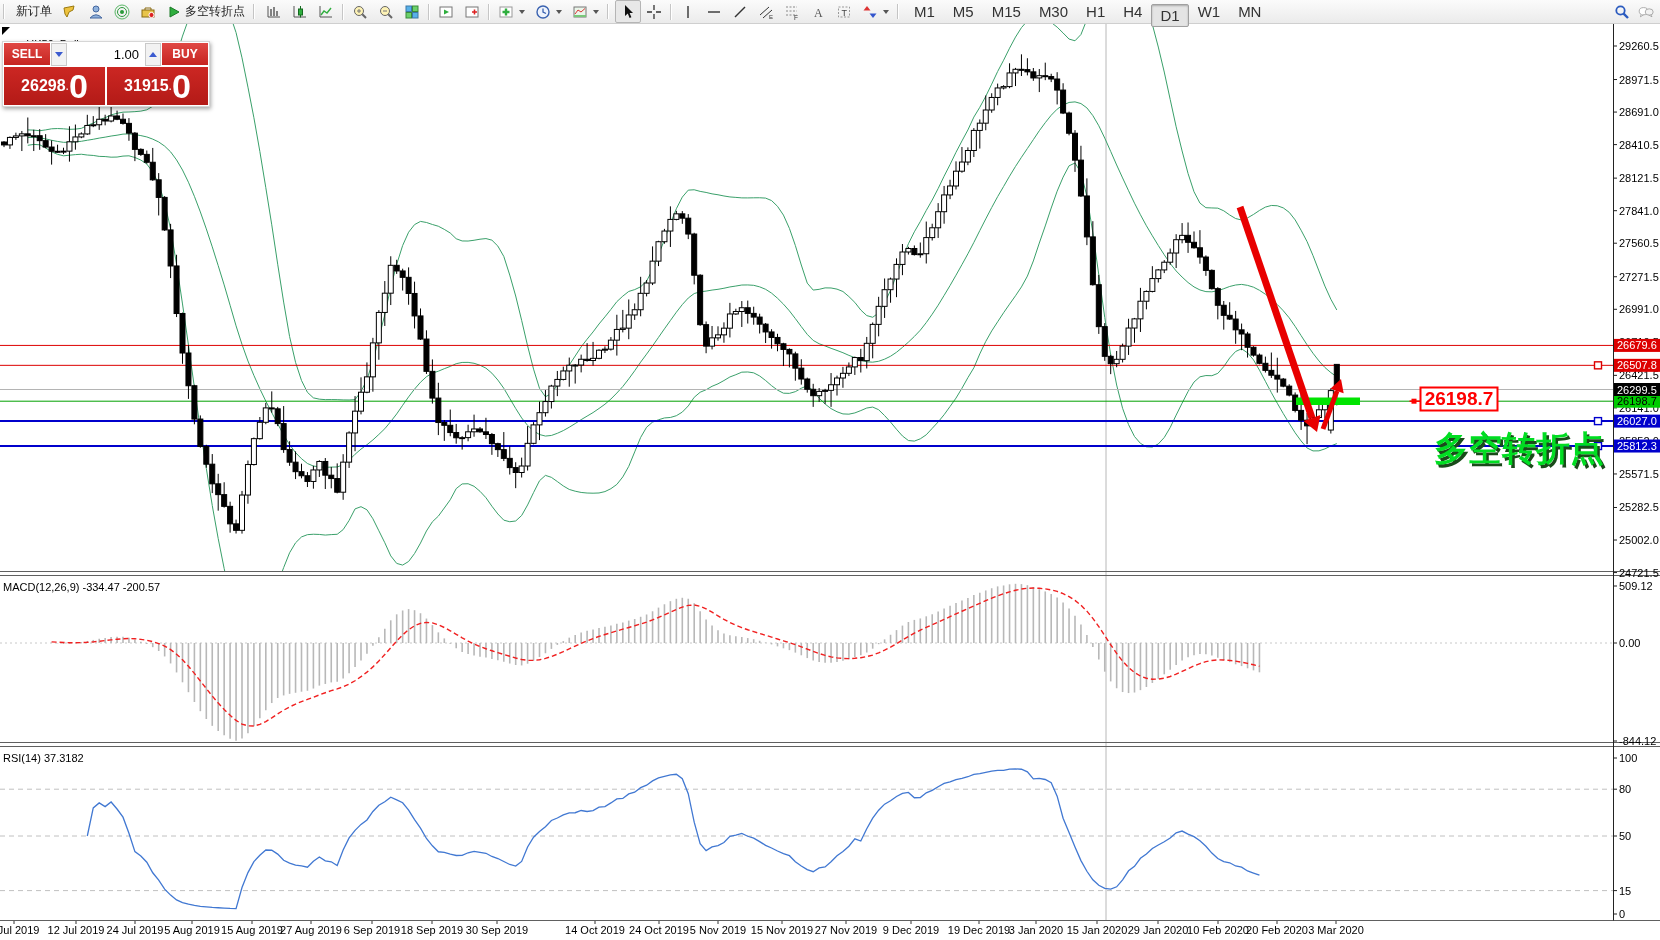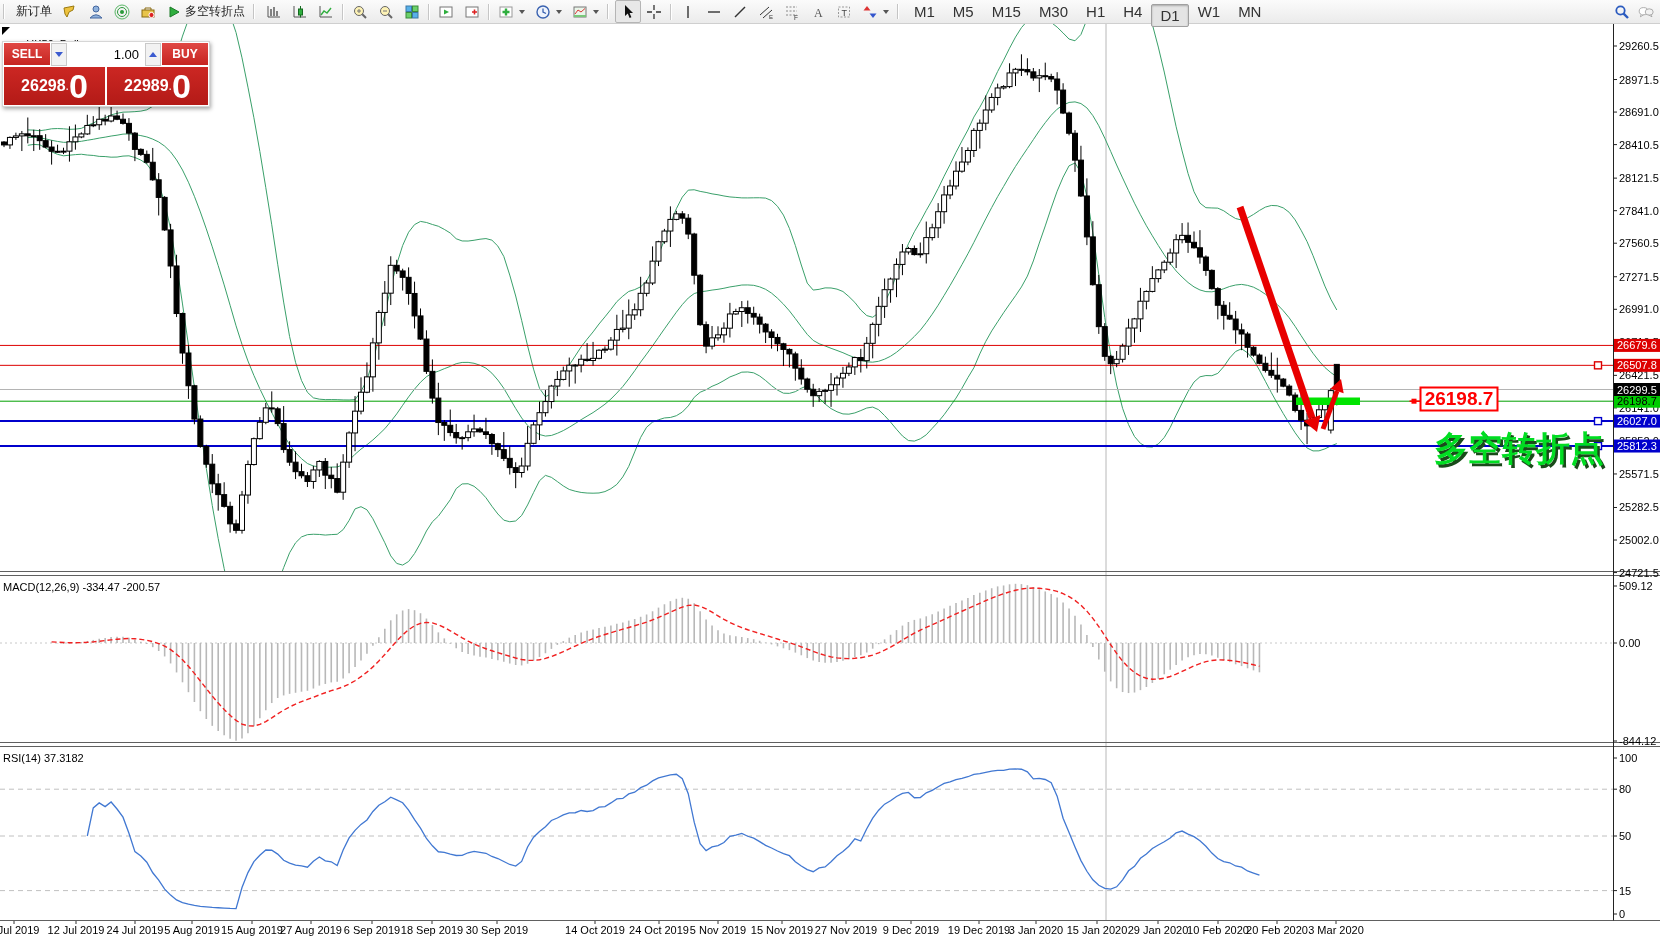--- a/index.html
+++ b/index.html
@@ -1113,20 +1113,20 @@
       </div>
       <div class="oc-btn">BUY</div>
     </div>
     <div id="oc-prices">
       <div class="oc-price">
         <span class="p-int">26298</span>
           <span class="p-dot">.</span>
           <span class="p-big">0</span>
       </div>
       <div class="oc-price">
-        <span class="p-int">22989</span>
+        <span class="p-int">31915</span>
           <span class="p-dot">.</span>
           <span class="p-big">0</span>
       </div>
     </div>
   </div>
 
 </div>
 
 </body></html>

